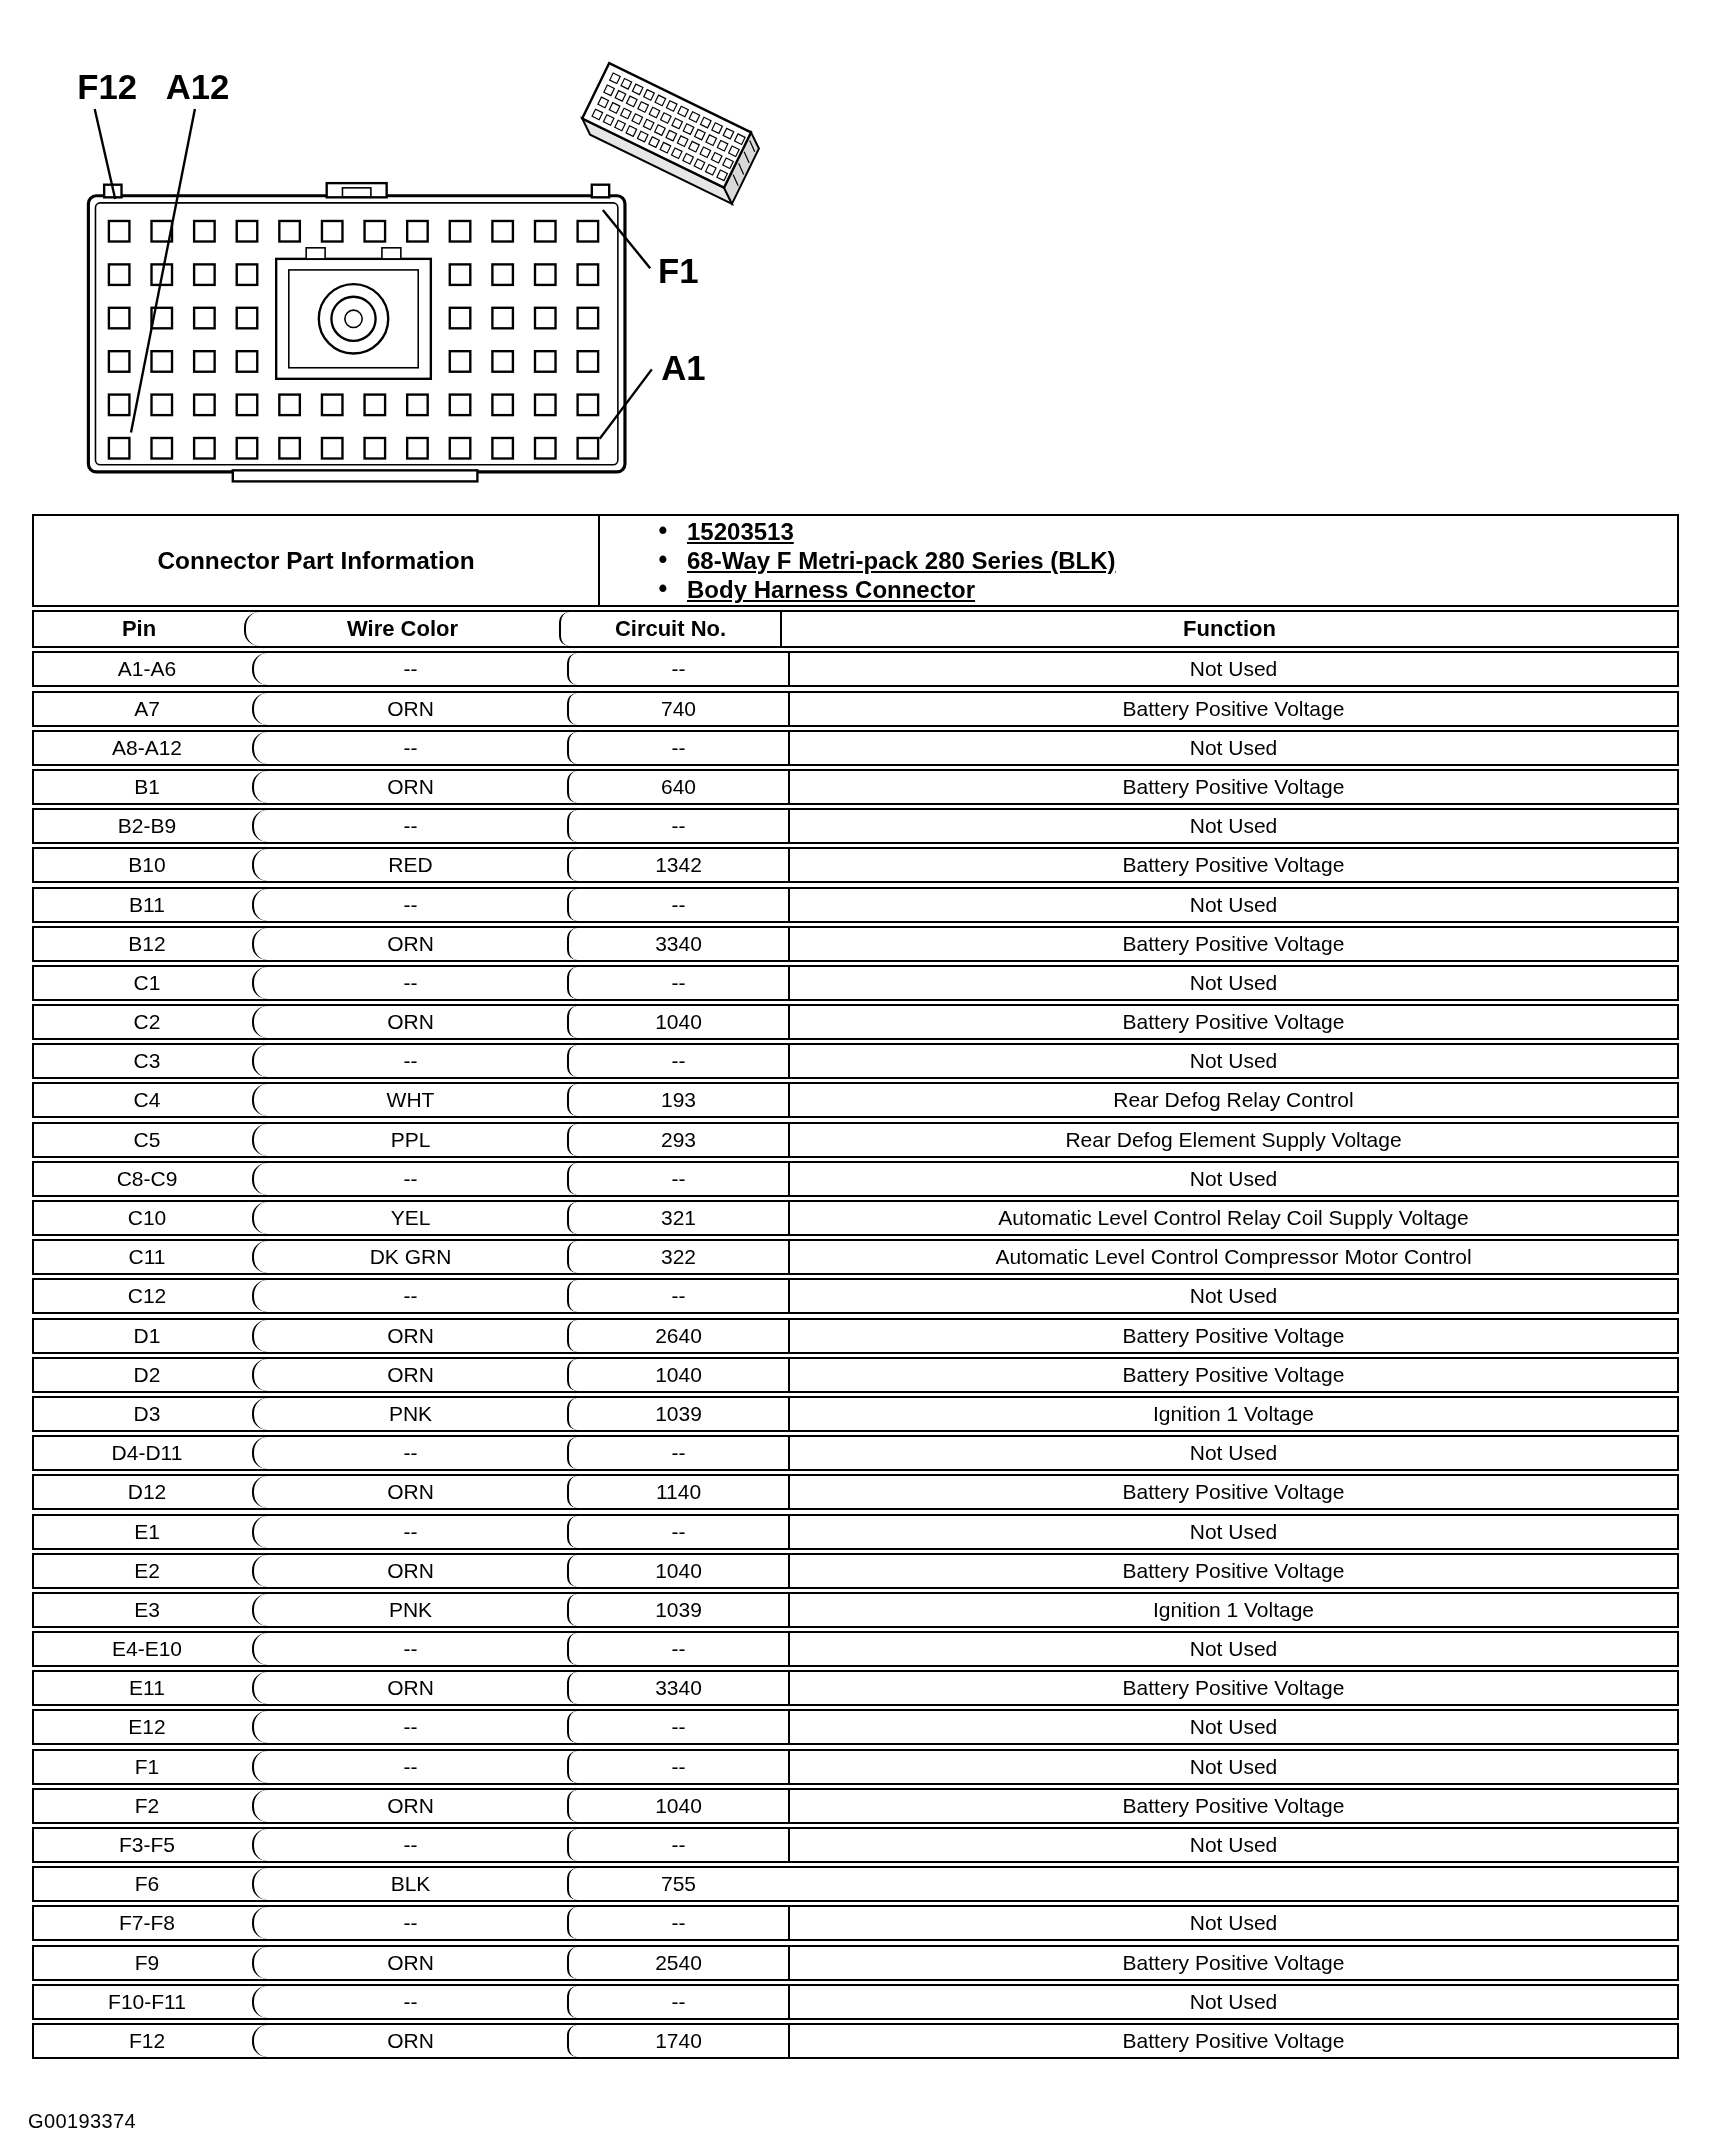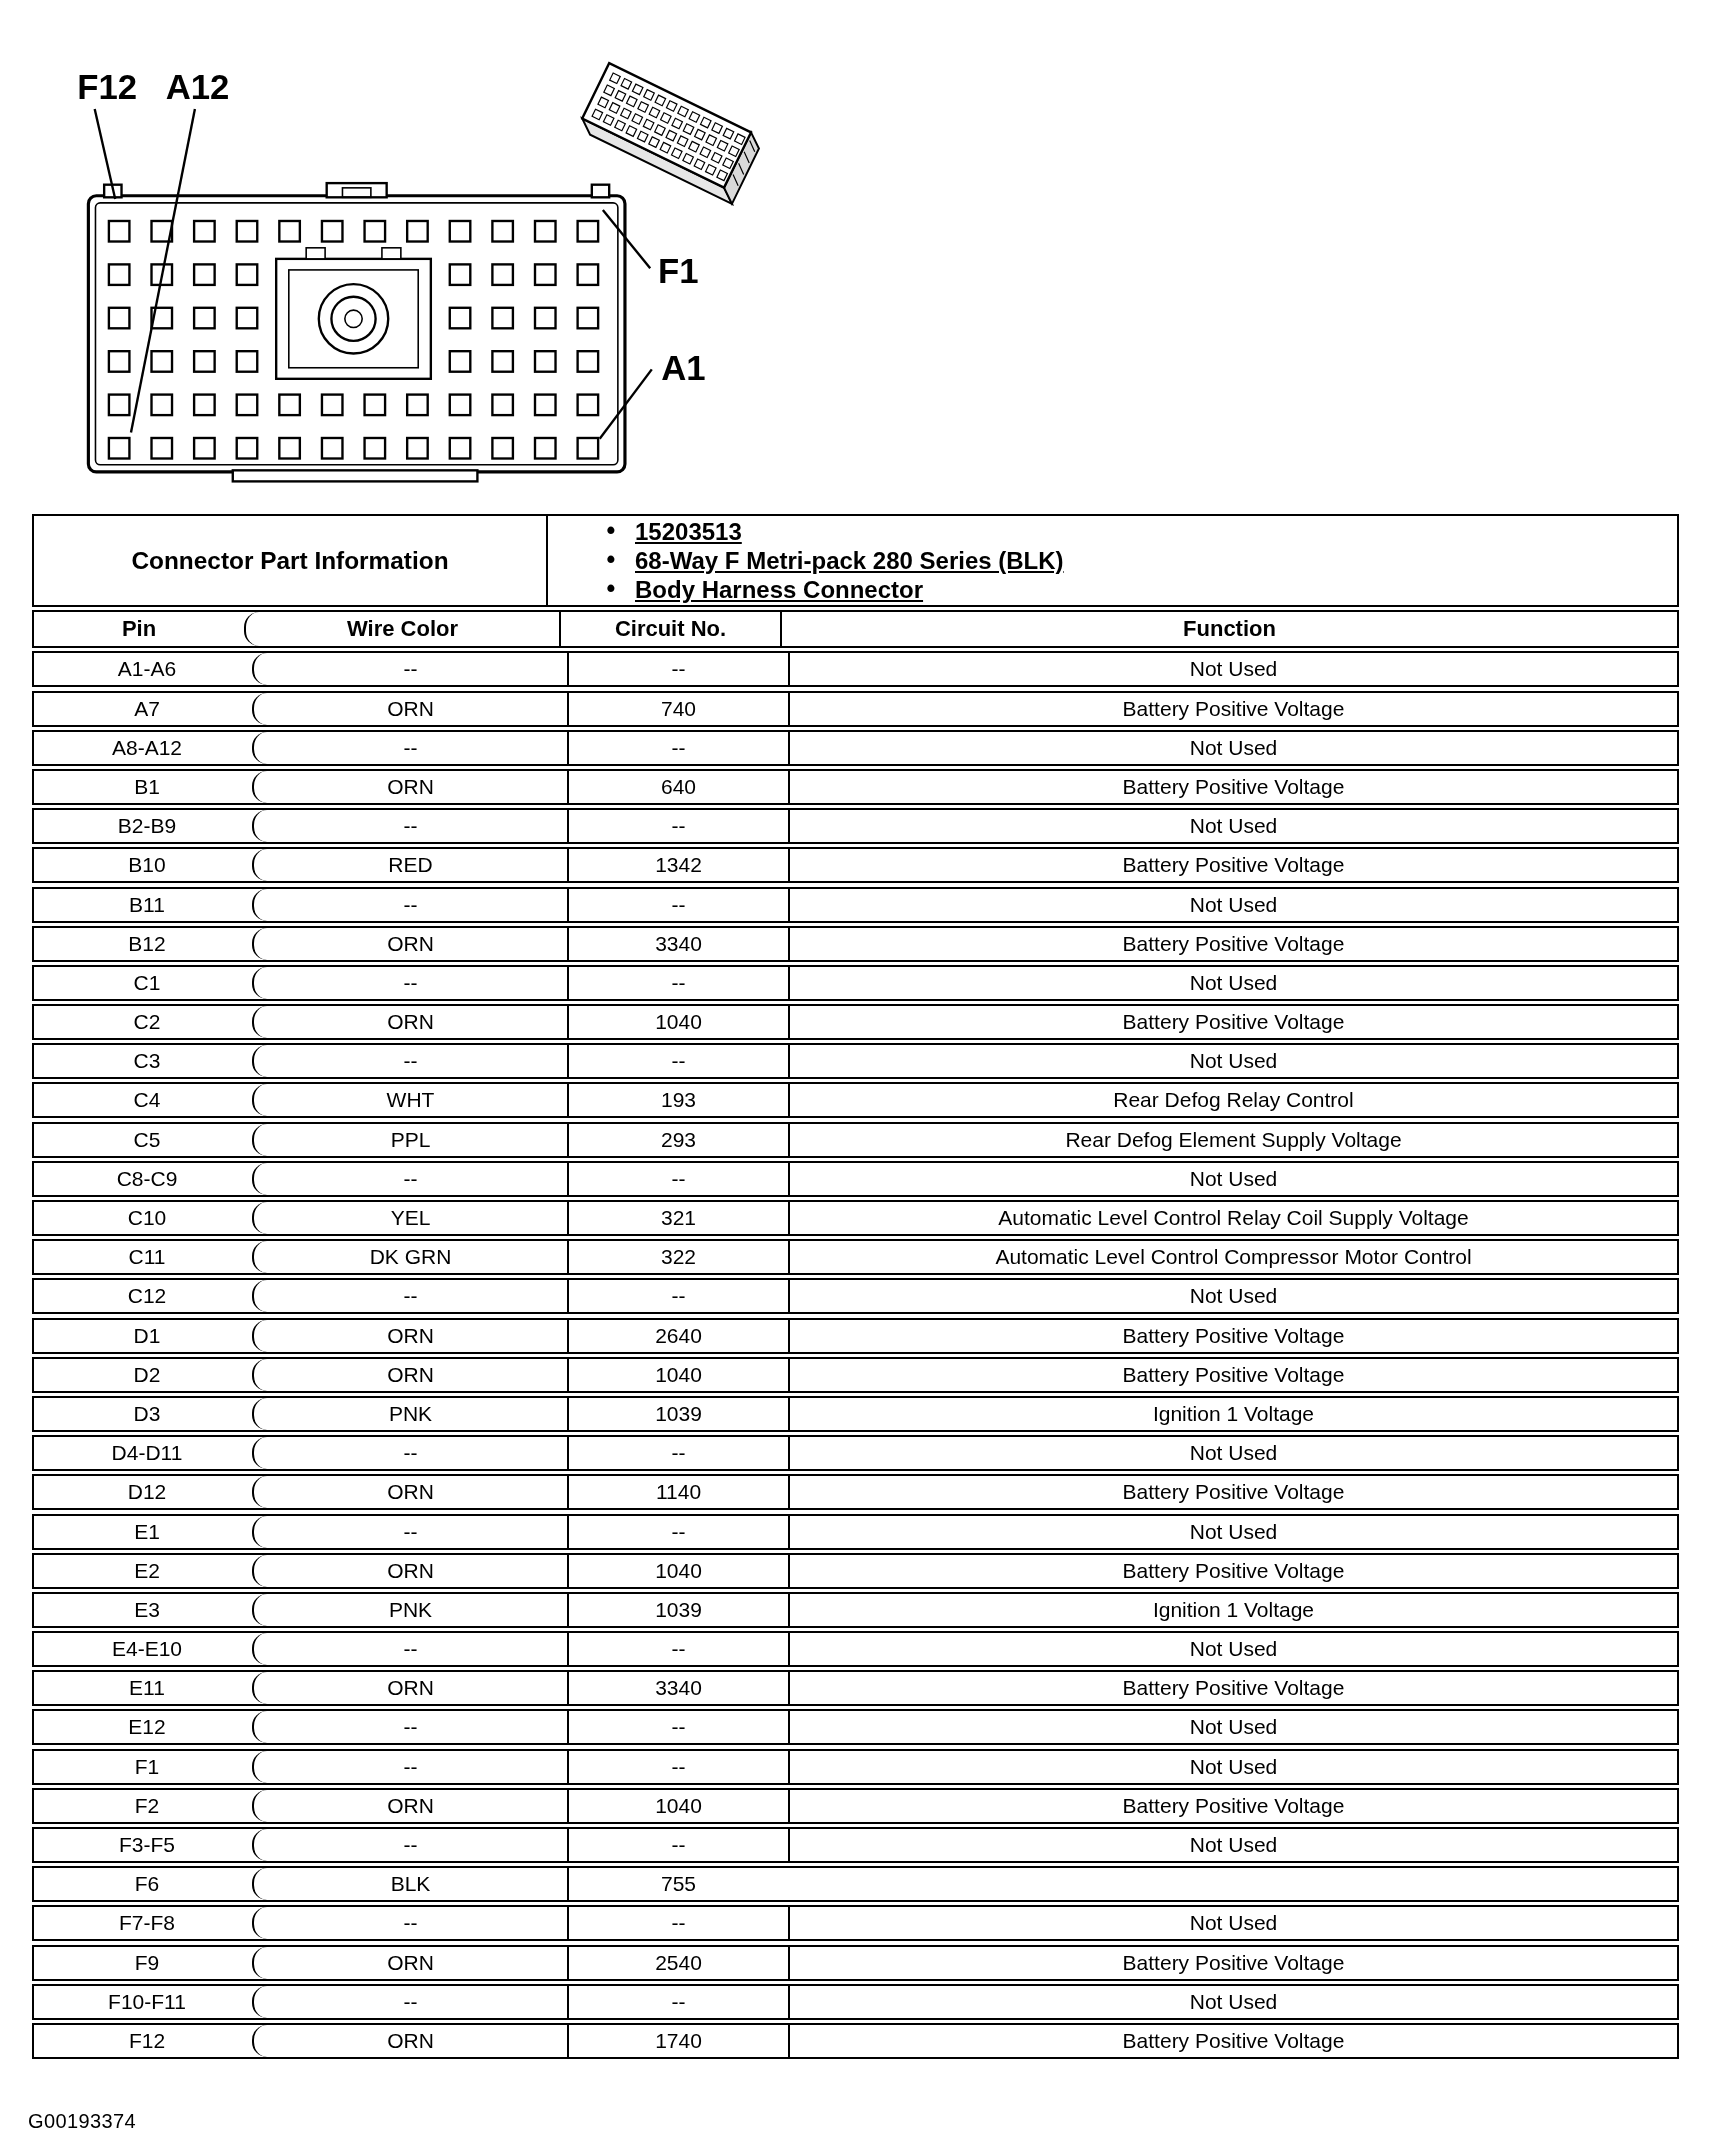--- a/index.html
+++ b/index.html
@@ -11,25 +11,25 @@
   .diagram { position:absolute; left:0; top:0; width:868px; height:513px; }
   svg text { font-family:"Liberation Sans","DejaVu Sans",sans-serif; }
 
   
   .table { position:absolute; left:32px; top:514px; width:1647px; }
   .row { display:flex; border:2.4px solid #000; background:#fff; margin-bottom:3.2px; align-items:stretch; }
   .cell { display:flex; align-items:center; justify-content:center; font-size:21px; text-align:center; }
   .cell + .cell { border-left:2.4px solid #000; }
   .c-pin { width:210px; }
   .c-wire { width:315px;border-radius:15px; }
-  .c-circuit { width:221px; }
+  .c-circuit { width:221px;border-radius:10px; }
   .c-fn { flex:1; }
 
   .partinfo { height:93px; }
-  .partinfo .left { width:512px; font-weight:bold; font-size:24.4px; }
+  .partinfo .left { width:564px; font-weight:bold; font-size:24.4px; }
   .partinfo .right { flex:1; justify-content:flex-start; padding-left:57px; }
   .partinfo ul { list-style:none;text-decoration:underline; }
   .partinfo li { font-weight:bold; font-size:24px; line-height:29px; position:relative; padding-left:30px; text-align:left; }
   .partinfo li::before { content:"\2022"; position:absolute; left:1.6px; top:-0.8px; font-size:25px; }
 
   .colhdr { height:38px; }
   .hdr { font-weight:bold; font-size:22px; }
   .trow { height:36px;padding-left:8px; }
 
   .footer { position:absolute; left:28px; top:2110px; font-size:20px; letter-spacing:0.4px; }

